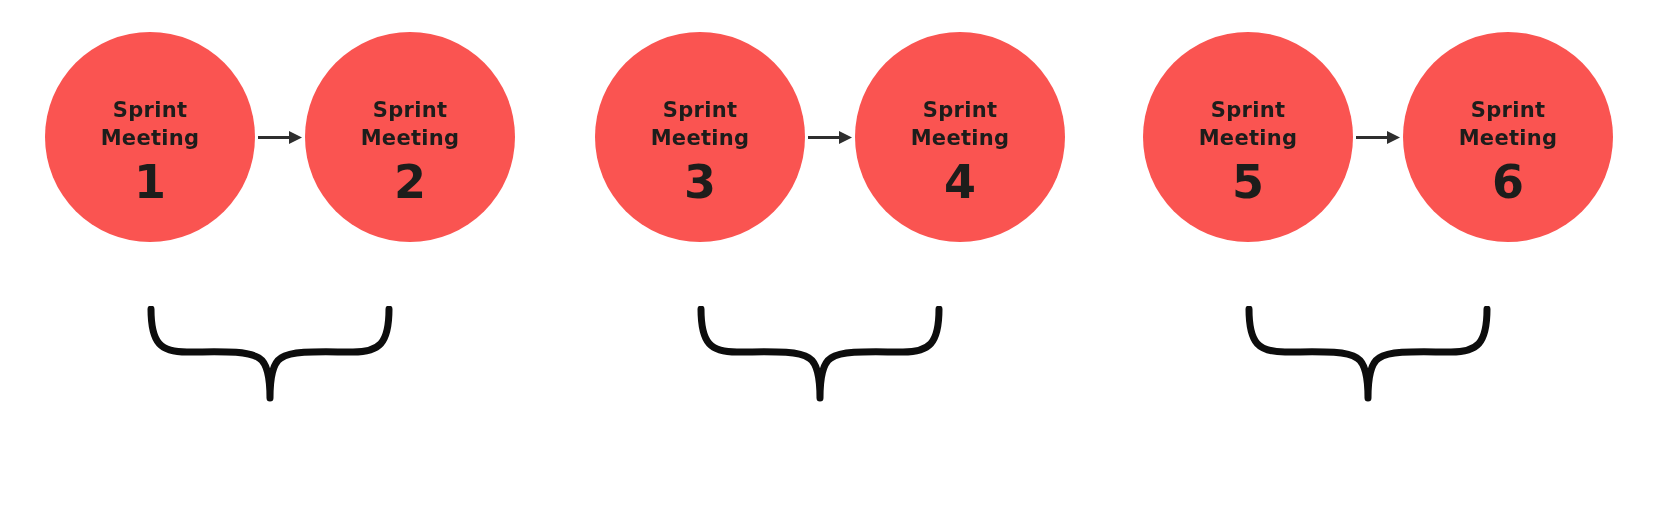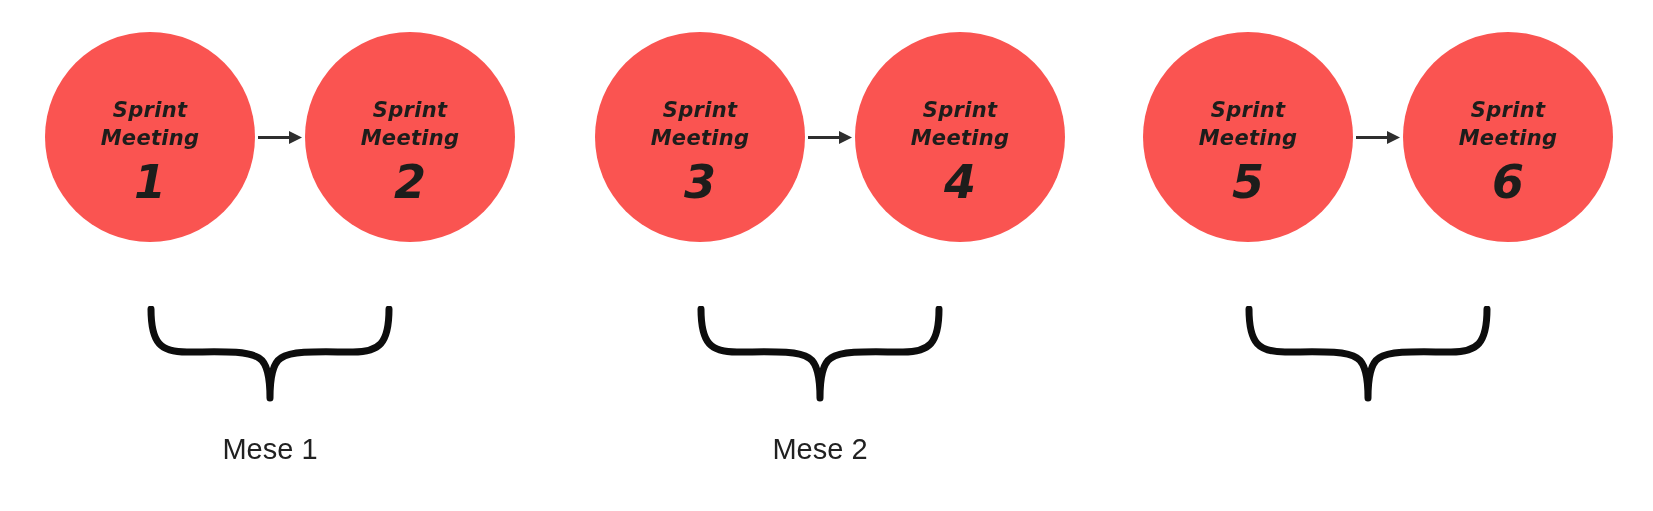--- a/index.html
+++ b/index.html
@@ -35,21 +35,20 @@
     width: 210px;
     height: 210px;
     border-radius: 50%;
     background: var(--circle-fill);
     display: flex;
     flex-direction: column;
     align-items: center;
     justify-content: center;
     padding-top: 28px;
     text-align: center;
-    font-style: italic;
   }
   .circle.pos-a { left: 0; }
   .circle.pos-b { left: 260px; }
   .circle-title {
     width: 132px;
     font-weight: bold;
     font-size: 21px;
     line-height: 28px;
     letter-spacing: 0.3px;
     color: var(--circle-text);
@@ -105,40 +104,38 @@
       <line x1="1" y1="8.5" x2="33" y2="8.5" stroke="currentColor" stroke-width="3"></line>
       <polygon points="32,2 45,8.5 32,15" fill="currentColor"></polygon>
     </svg>
     <div class="circle pos-b">
       <div class="circle-title">Sprint Meeting</div>
       <div class="circle-number">2</div>
     </div>
     <svg class="brace-svg" viewBox="0 0 246 96" aria-hidden="true">
       <path d="M 4 3 C 4 38 14 46 40 46 C 70 46 100 44 112 52 C 120 57 123 70 123 92 C 123 70 126 57 134 52 C 146 44 176 46 206 46 C 232 46 242 38 242 3" fill="none" stroke="currentColor" stroke-width="7" stroke-linecap="round" stroke-linejoin="round"></path>
     </svg>
-    <div class="month-label">Mese 1</div>
   </section>
 
   <section class="group group-2">
     <div class="circle pos-a">
       <div class="circle-title">Sprint Meeting</div>
       <div class="circle-number">3</div>
     </div>
     <svg class="arrow-svg" viewBox="0 0 46 17" aria-hidden="true">
       <line x1="1" y1="8.5" x2="33" y2="8.5" stroke="currentColor" stroke-width="3"></line>
       <polygon points="32,2 45,8.5 32,15" fill="currentColor"></polygon>
     </svg>
     <div class="circle pos-b">
       <div class="circle-title">Sprint Meeting</div>
       <div class="circle-number">4</div>
     </div>
     <svg class="brace-svg" viewBox="0 0 246 96" aria-hidden="true">
       <path d="M 4 3 C 4 38 14 46 40 46 C 70 46 100 44 112 52 C 120 57 123 70 123 92 C 123 70 126 57 134 52 C 146 44 176 46 206 46 C 232 46 242 38 242 3" fill="none" stroke="currentColor" stroke-width="7" stroke-linecap="round" stroke-linejoin="round"></path>
     </svg>
-    <div class="month-label">Mese 2</div>
   </section>
 
   <section class="group group-3">
     <div class="circle pos-a">
       <div class="circle-title">Sprint Meeting</div>
       <div class="circle-number">5</div>
     </div>
     <svg class="arrow-svg" viewBox="0 0 46 17" aria-hidden="true">
       <line x1="1" y1="8.5" x2="33" y2="8.5" stroke="currentColor" stroke-width="3"></line>
       <polygon points="32,2 45,8.5 32,15" fill="currentColor"></polygon>

